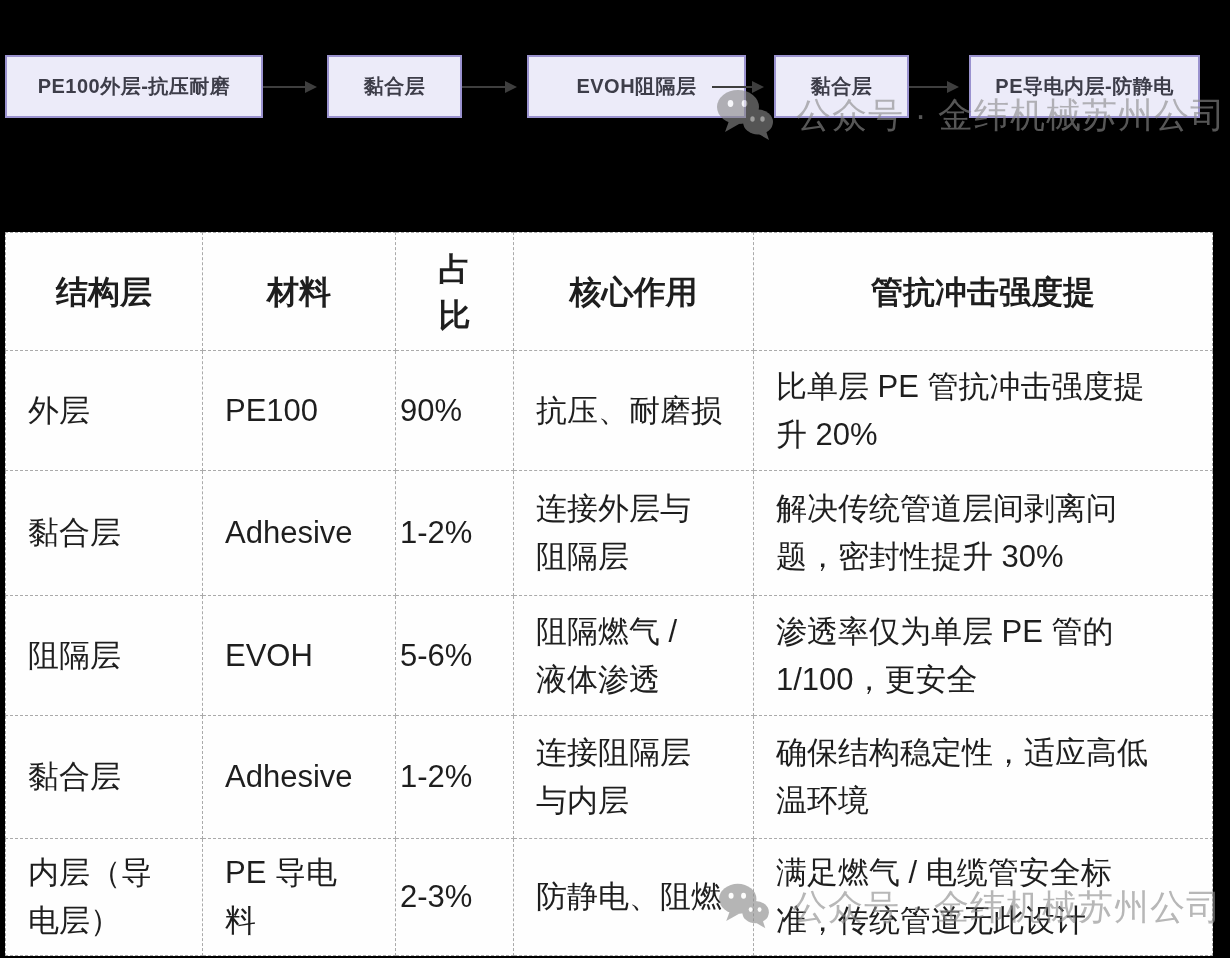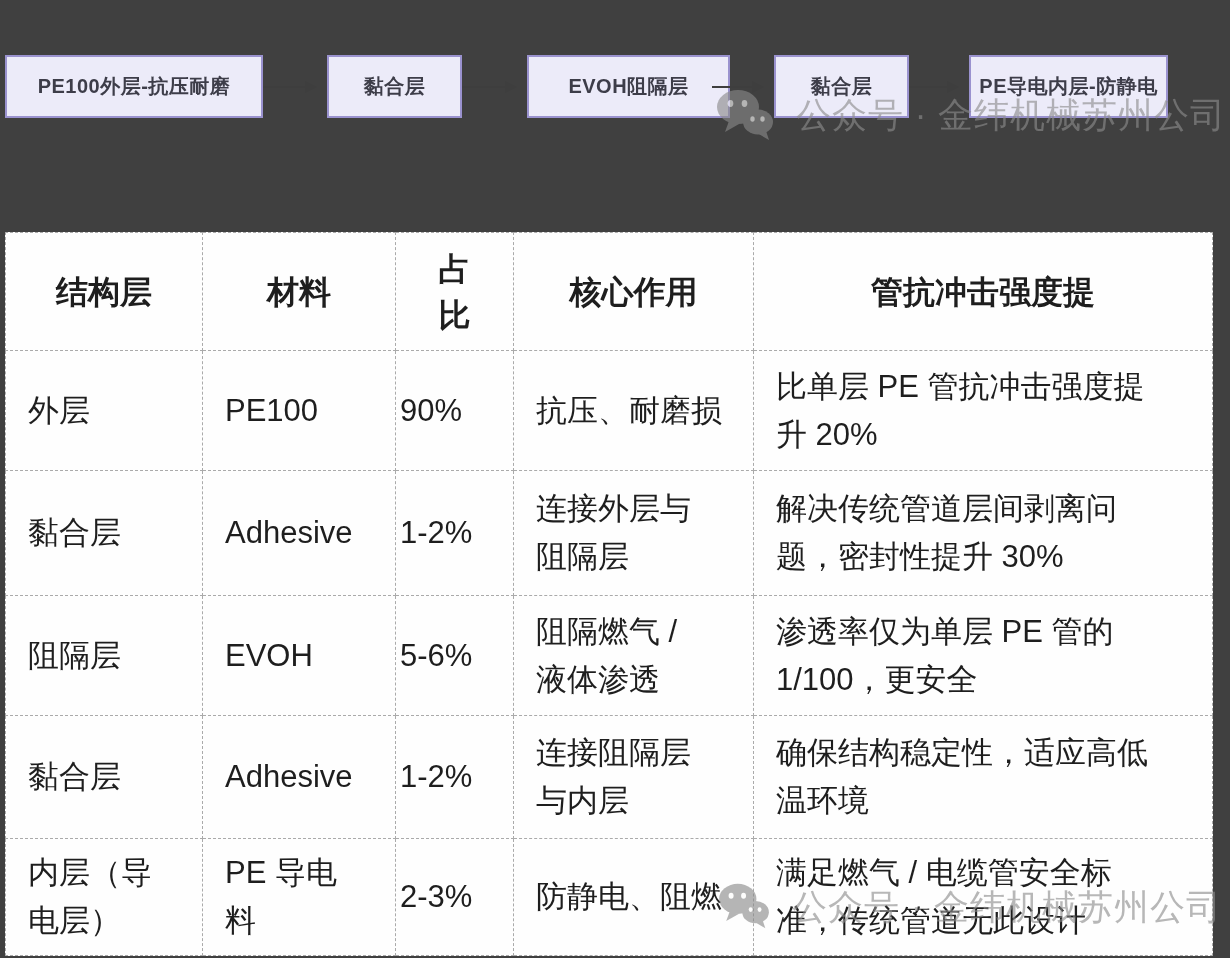--- a/index.html
+++ b/index.html
@@ -1,29 +1,29 @@
 <!DOCTYPE html>
 <html><head>
 <meta charset="utf-8">
 <style>
   html,body{margin:0;padding:0;background:#ffffff;}
-  #page{position:relative;width:1230px;height:958px;background:#404040;overflow:hidden;
+  #page{position:relative;width:1230px;height:958px;background:#000000;overflow:hidden;
         font-family:"Liberation Sans",sans-serif;}
 
   
   .flow-box{position:absolute;top:55px;height:63px;box-sizing:border-box;
     background:#ecebf9;border:2px solid #9a92cf;
     display:flex;align-items:center;justify-content:center;
     font-family:"Liberation Sans",sans-serif;font-size:20px;font-weight:600;
     color:#3d3d49;letter-spacing:0.5px;white-space:nowrap;}
   .fb1{left:5px;width:258px;}
   .fb2{left:327px;width:135px;}
-  .fb3{left:527px;width:203px;}
+  .fb3{left:527px;width:219px;}
   .fb4{left:774px;width:135px;}
-  .fb5{left:969px;width:199px;}
+  .fb5{left:969px;width:231px;}
 
   .flow-arrow{position:absolute;top:86px;height:2px;background:#3e3e3e;}
   .flow-arrow::after{content:"";position:absolute;right:-2px;top:-5px;
     border-left:12px solid #3e3e3e;border-top:6px solid transparent;border-bottom:6px solid transparent;}
   .fa1{left:263px;width:52px;}
   .fa2{left:462px;width:53px;}
   .fa3{left:712px;width:50px;}
   .fa4{left:909px;width:48px;}
 
   

